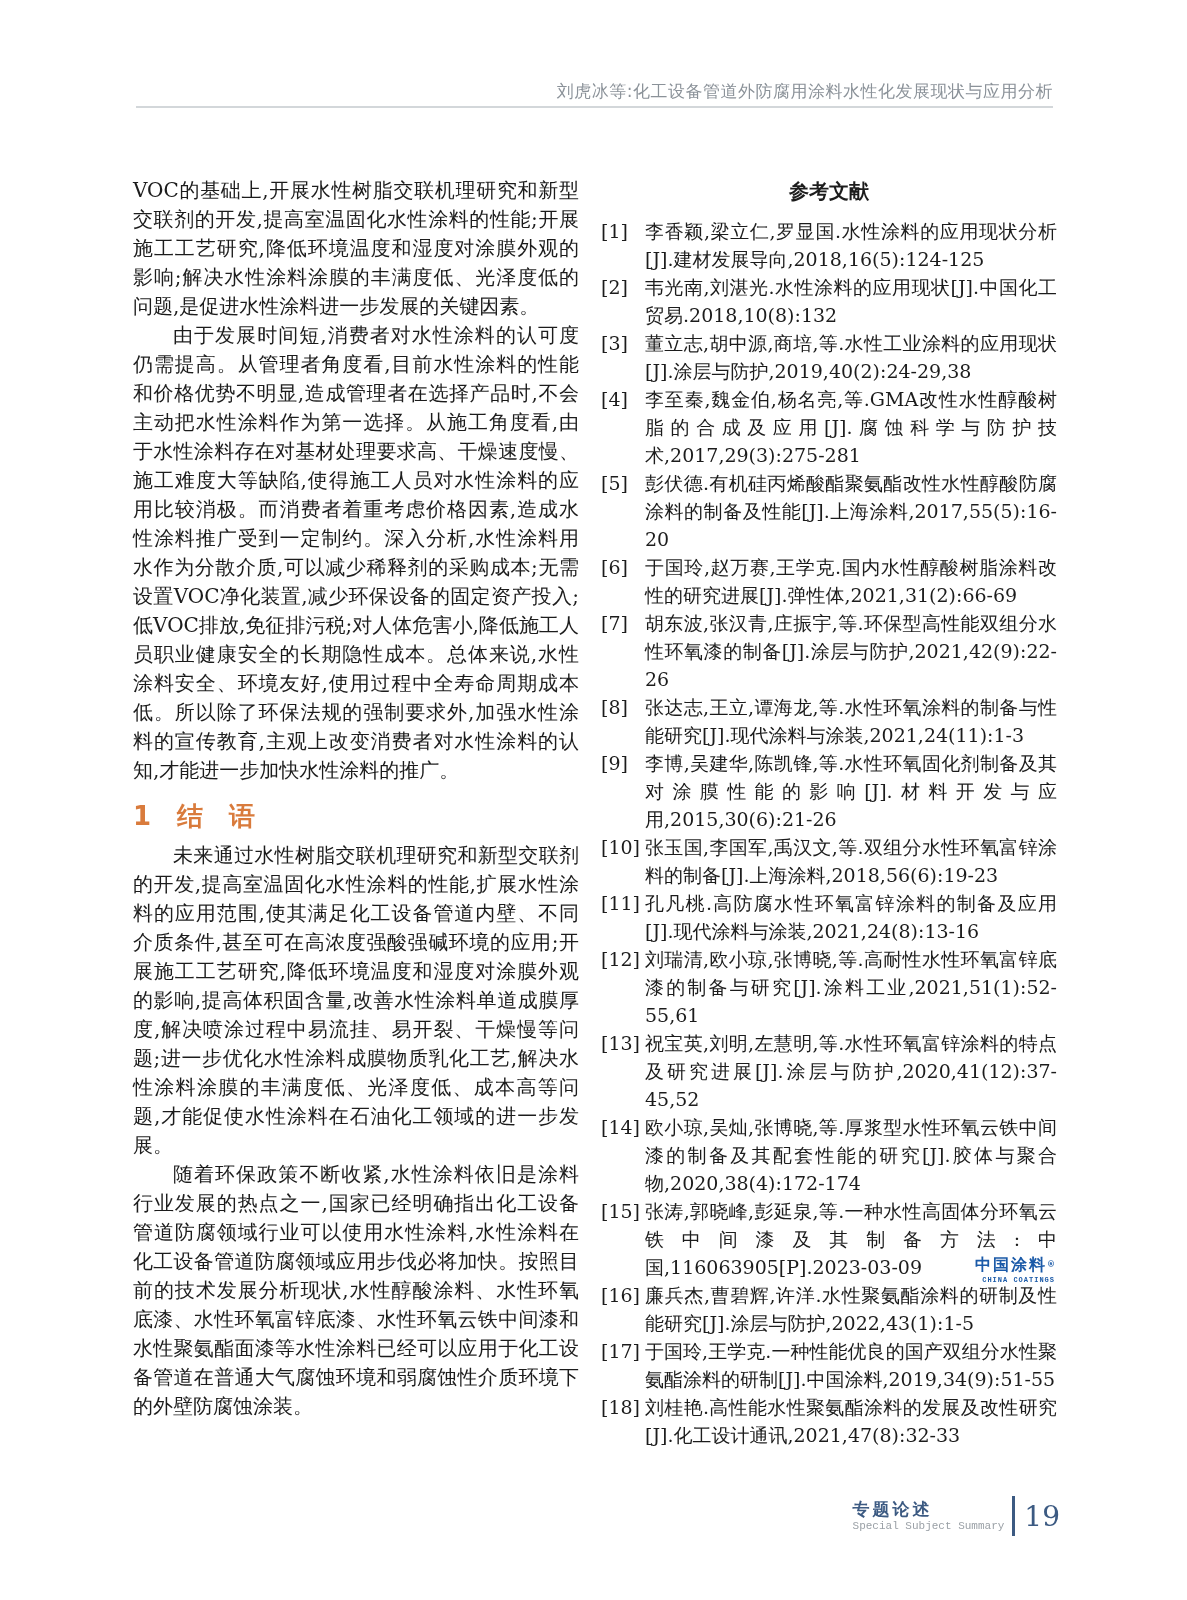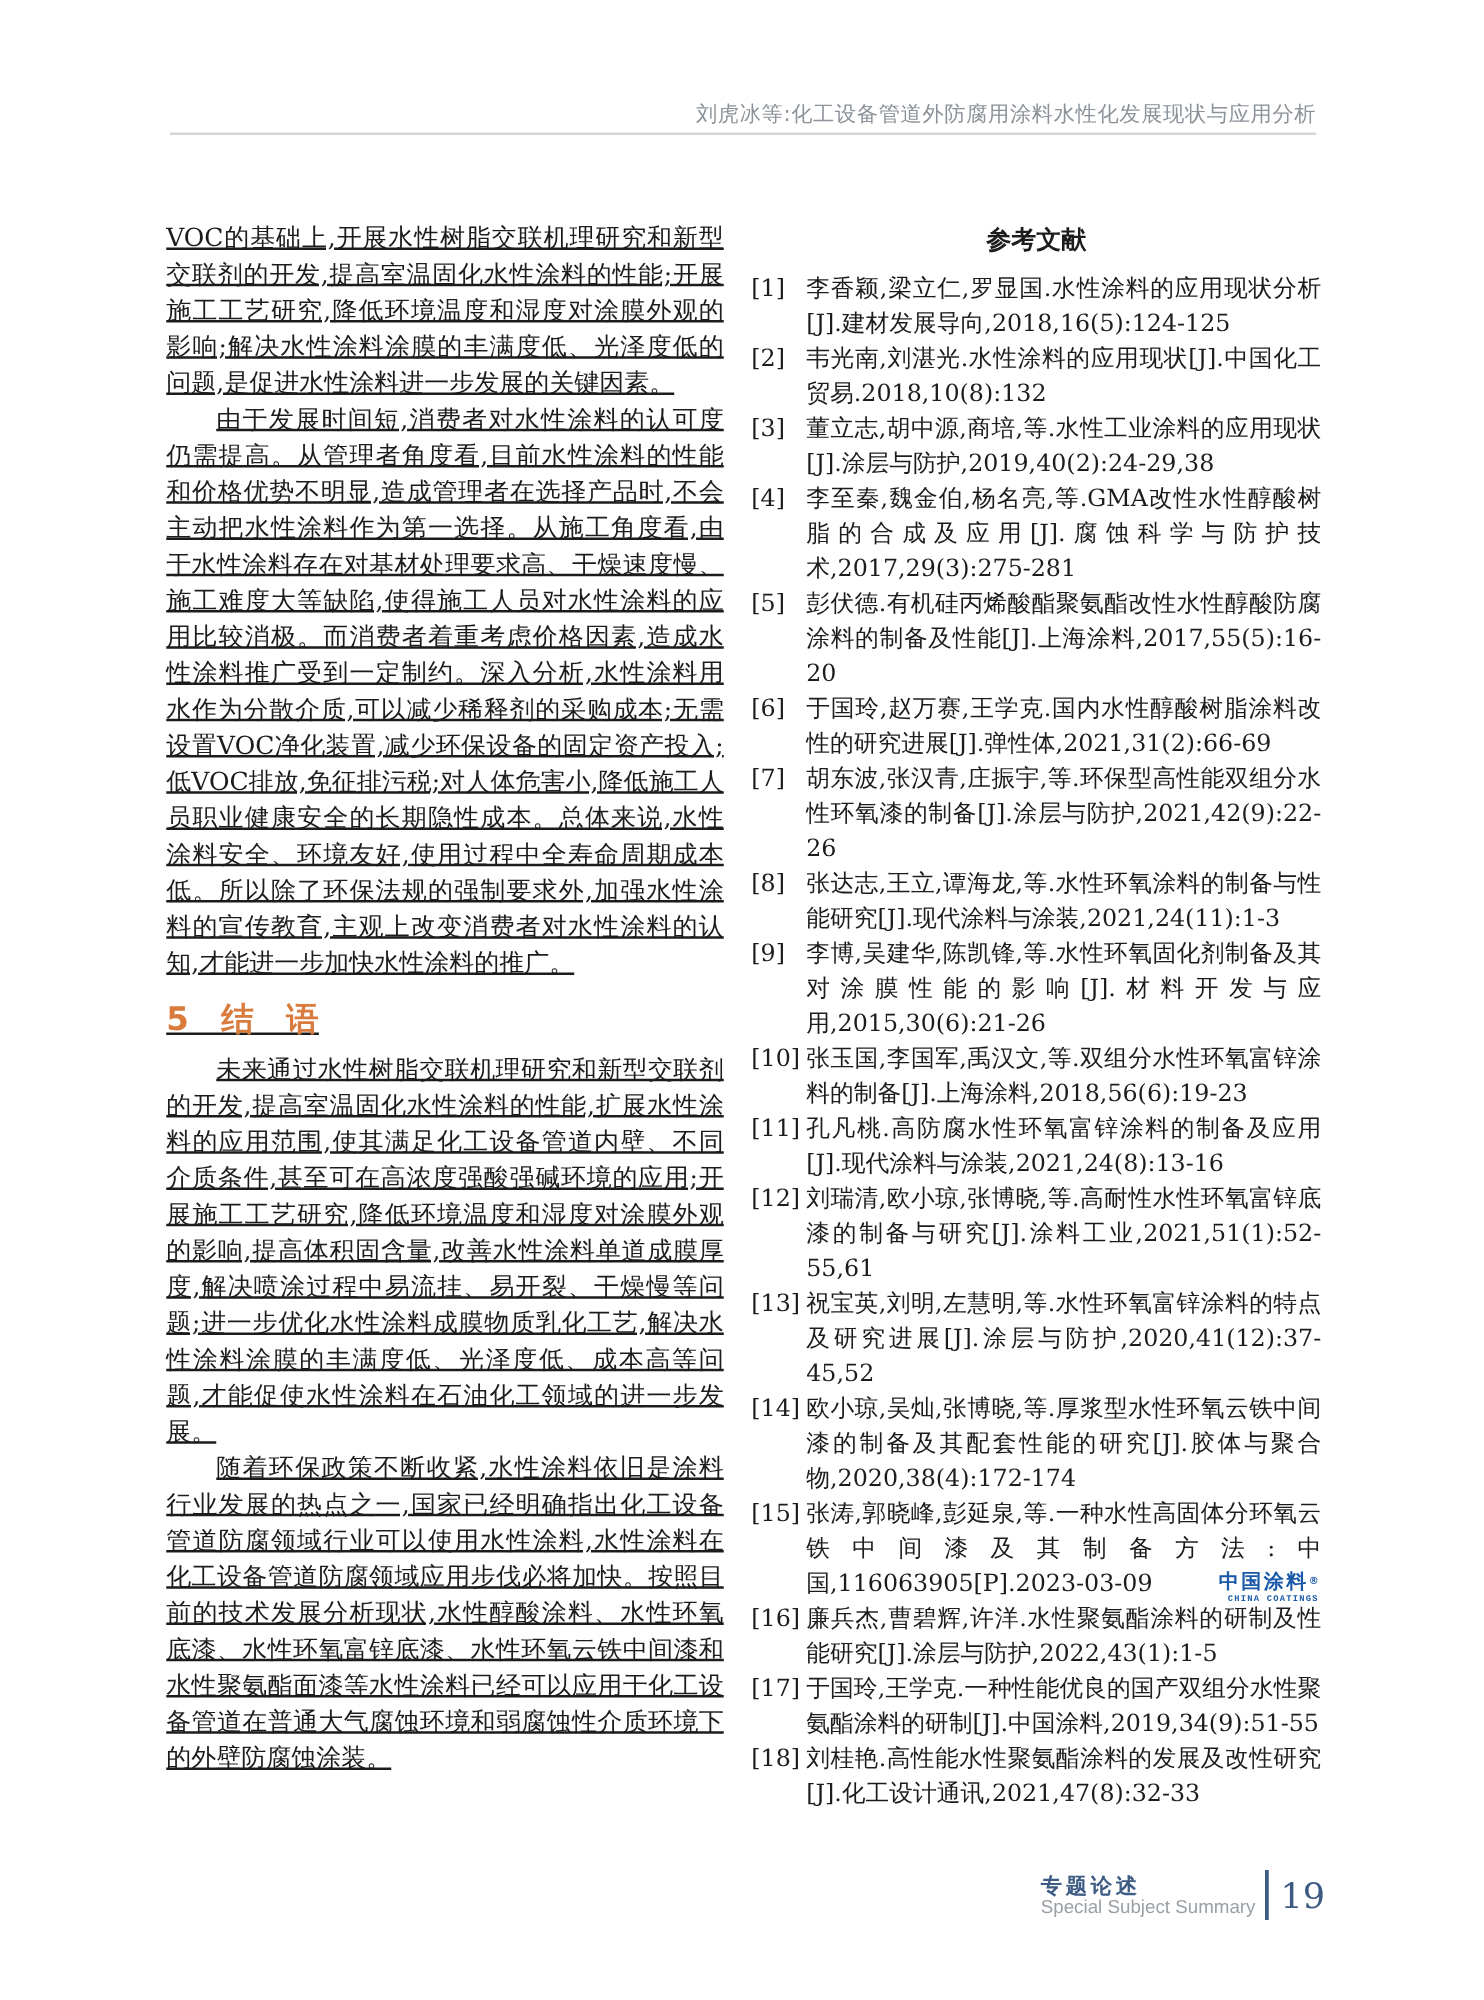--- a/index.html
+++ b/index.html
@@ -34,21 +34,21 @@
   }
 
   
   .content {
     position:absolute;
     top:176px; left:133px;
     width:924px;
     display:flex;
     justify-content:space-between;
   }
-  .col-left  { width:446px;text-decoration:underline; }
+  .col-left  { width:446px; }
   .col-right { width:456px; }
 
   .para {
     font-size:20px;
     line-height:29px;
     text-align:justify;
     color:#1c1c1c;
   }
   .para.indent { text-indent:2em; }
 
@@ -114,22 +114,22 @@
   .footer-text { margin-right:8px; }
   .footer-cn {
     font-family:"DejaVu Sans","Liberation Sans",sans-serif;
     font-size:17px;
     font-weight:bold;
     color:#3c5a82;
     letter-spacing:3px;
     line-height:20px;
   }
   .footer-en {
-    font-family:Liberation Sans, sans-serif;
-    font-size:15px;
+    font-family:Liberation Mono, monospace;
+    font-size:11px;
     color:#9aa0a6;
     line-height:14px;
   }
   .footer-bar {
     width:3px; height:40px;
     background:#3c5a82;
     margin-right:9px;
   }
   .footer-num {
     font-family:"DejaVu Serif","Liberation Serif",serif;
@@ -144,21 +144,21 @@
 
   <header>
     <div class="running-title">刘虎冰等:化工设备管道外防腐用涂料水性化发展现状与应用分析</div>
     <div class="header-rule"></div>
   </header>
 
   <main class="content">
     <section class="col col-left" id="left-col">
         <p class="para">VOC的基础上,开展水性树脂交联机理研究和新型交联剂的开发,提高室温固化水性涂料的性能;开展施工工艺研究,降低环境温度和湿度对涂膜外观的影响;解决水性涂料涂膜的丰满度低、光泽度低的问题,是促进水性涂料进一步发展的关键因素。</p>
         <p class="para indent">由于发展时间短,消费者对水性涂料的认可度仍需提高。从管理者角度看,目前水性涂料的性能和价格优势不明显,造成管理者在选择产品时,不会主动把水性涂料作为第一选择。从施工角度看,由于水性涂料存在对基材处理要求高、干燥速度慢、施工难度大等缺陷,使得施工人员对水性涂料的应用比较消极。而消费者着重考虑价格因素,造成水性涂料推广受到一定制约。深入分析,水性涂料用水作为分散介质,可以减少稀释剂的采购成本;无需设置VOC净化装置,减少环保设备的固定资产投入;低VOC排放,免征排污税;对人体危害小,降低施工人员职业健康安全的长期隐性成本。总体来说,水性涂料安全、环境友好,使用过程中全寿命周期成本低。所以除了环保法规的强制要求外,加强水性涂料的宣传教育,主观上改变消费者对水性涂料的认知,才能进一步加快水性涂料的推广。</p>
-        <h2 class="section-heading">5　结　语</h2>
+        <h2 class="section-heading">1　结　语</h2>
         <p class="para indent">未来通过水性树脂交联机理研究和新型交联剂的开发,提高室温固化水性涂料的性能,扩展水性涂料的应用范围,使其满足化工设备管道内壁、不同介质条件,甚至可在高浓度强酸强碱环境的应用;开展施工工艺研究,降低环境温度和湿度对涂膜外观的影响,提高体积固含量,改善水性涂料单道成膜厚度,解决喷涂过程中易流挂、易开裂、干燥慢等问题;进一步优化水性涂料成膜物质乳化工艺,解决水性涂料涂膜的丰满度低、光泽度低、成本高等问题,才能促使水性涂料在石油化工领域的进一步发展。</p>
         <p class="para indent">随着环保政策不断收紧,水性涂料依旧是涂料行业发展的热点之一,国家已经明确指出化工设备管道防腐领域行业可以使用水性涂料,水性涂料在化工设备管道防腐领域应用步伐必将加快。按照目前的技术发展分析现状,水性醇酸涂料、水性环氧底漆、水性环氧富锌底漆、水性环氧云铁中间漆和水性聚氨酯面漆等水性涂料已经可以应用于化工设备管道在普通大气腐蚀环境和弱腐蚀性介质环境下的外壁防腐蚀涂装。</p>
       </section>
 
     <section class="col col-right">
       <h3 class="ref-title">参考文献</h3>
       <ol class="ref-list" id="ref-list">
           <li>
             <span class="ref-num">[1]</span>
             <span class="ref-text">李香颖,梁立仁,罗显国.水性涂料的应用现状分析[J].建材发展导向,2018,16(5):124-125</span>

